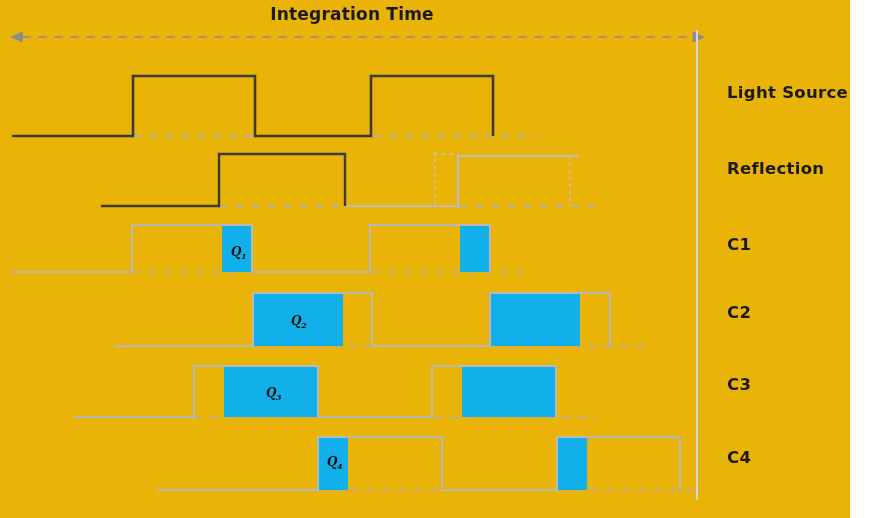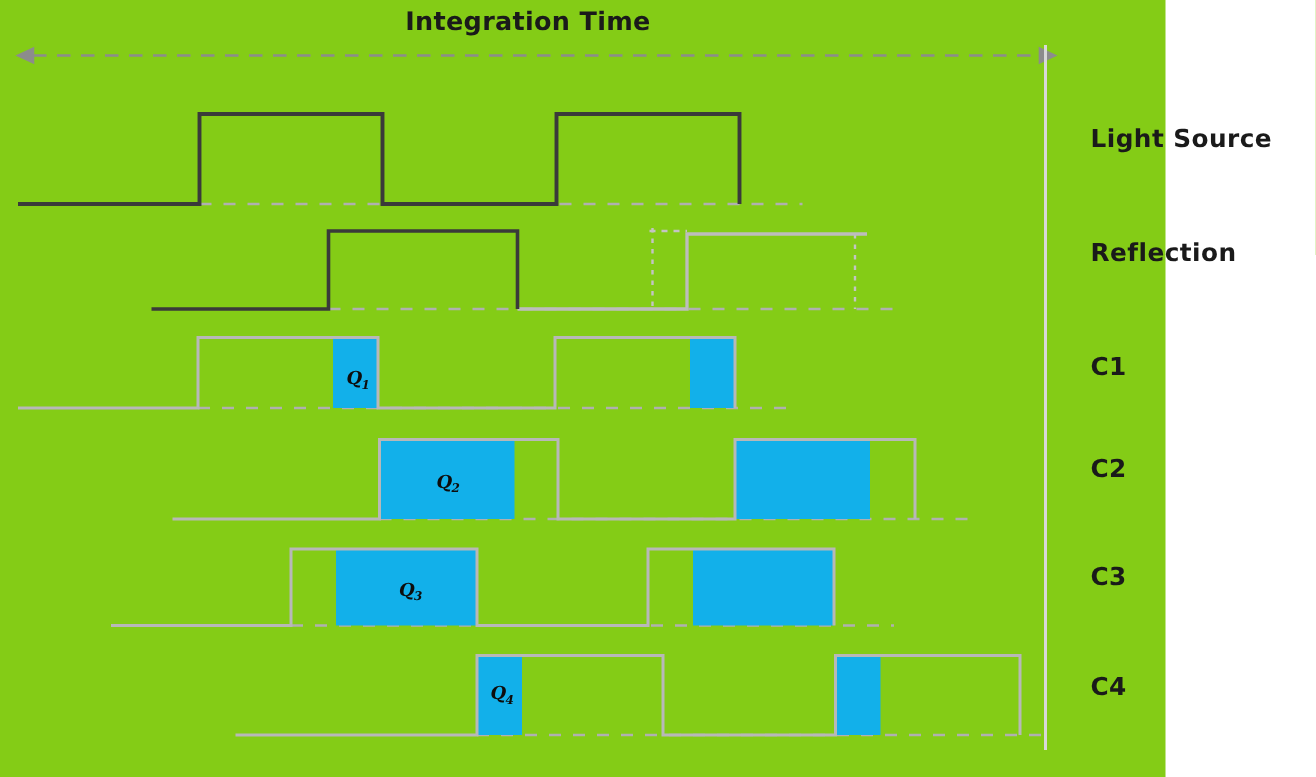--- a/index.html
+++ b/index.html
@@ -1,20 +1,20 @@
 <!DOCTYPE html>
 <html><head>
 <meta charset="utf-8">
 <style>
   html,body{margin:0;padding:0;background:#ffffff;}
   body{
     width:877px;height:518px;overflow:hidden;
     font-family:"Liberation Sans","DejaVu Sans",sans-serif;
   }
-  #stage{position:relative;width:777px;height:518px;background:#84cc16;}
+  #stage{position:relative;width:850px;height:518px;background:#eab308;}
   svg#diagram{position:absolute;left:0;top:0;width:877px;height:518px;display:block;}
 
   .title-text{
     font-family:"DejaVu Sans","Liberation Sans",sans-serif;
     font-weight:bold;font-size:17px;fill:#1a1a1a;letter-spacing:.2px;
   }
   .row-label{
     font-family:"DejaVu Sans","Liberation Sans",sans-serif;
     font-weight:bold;font-size:16.5px;fill:#1a1a1a;letter-spacing:.3px;
   }

